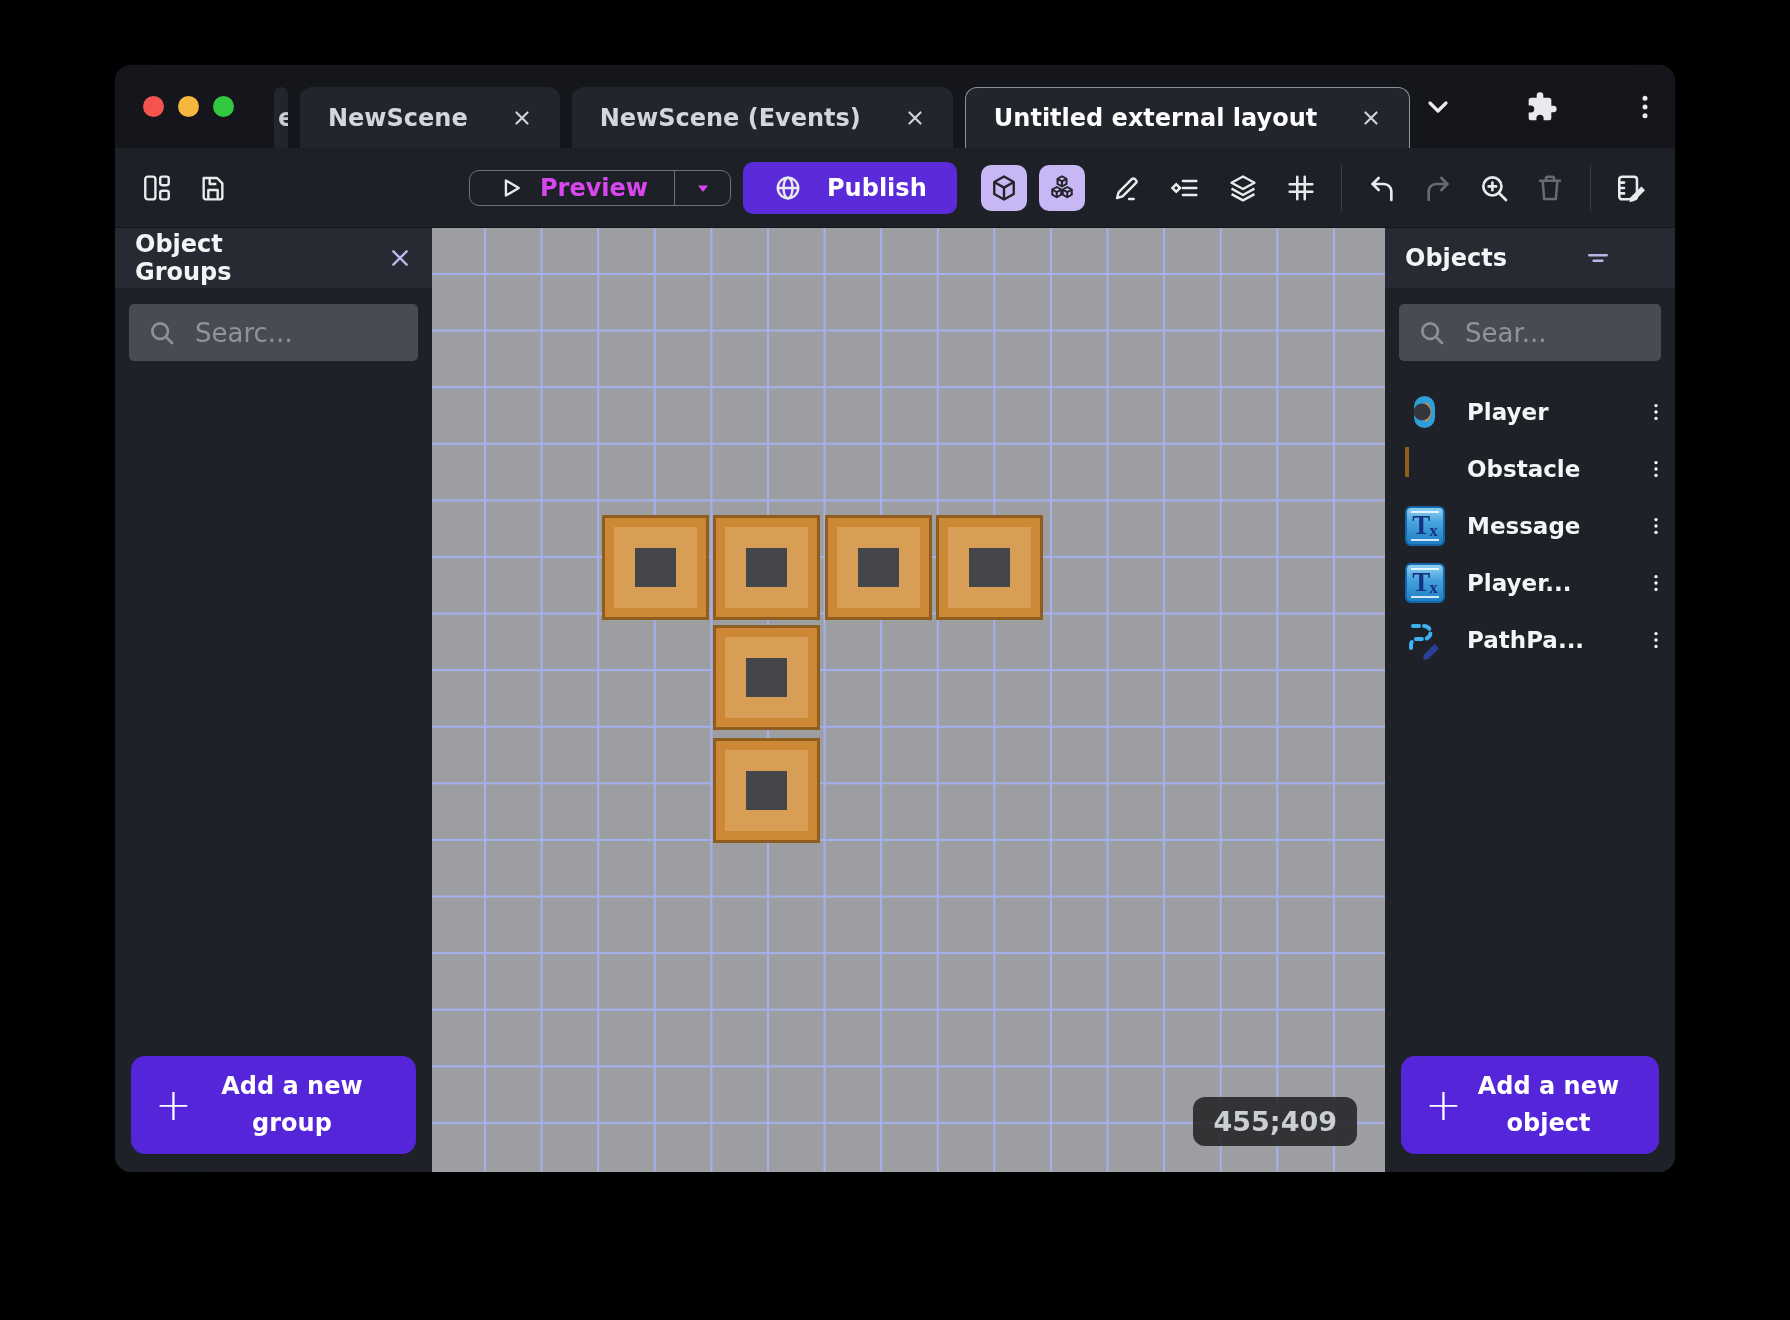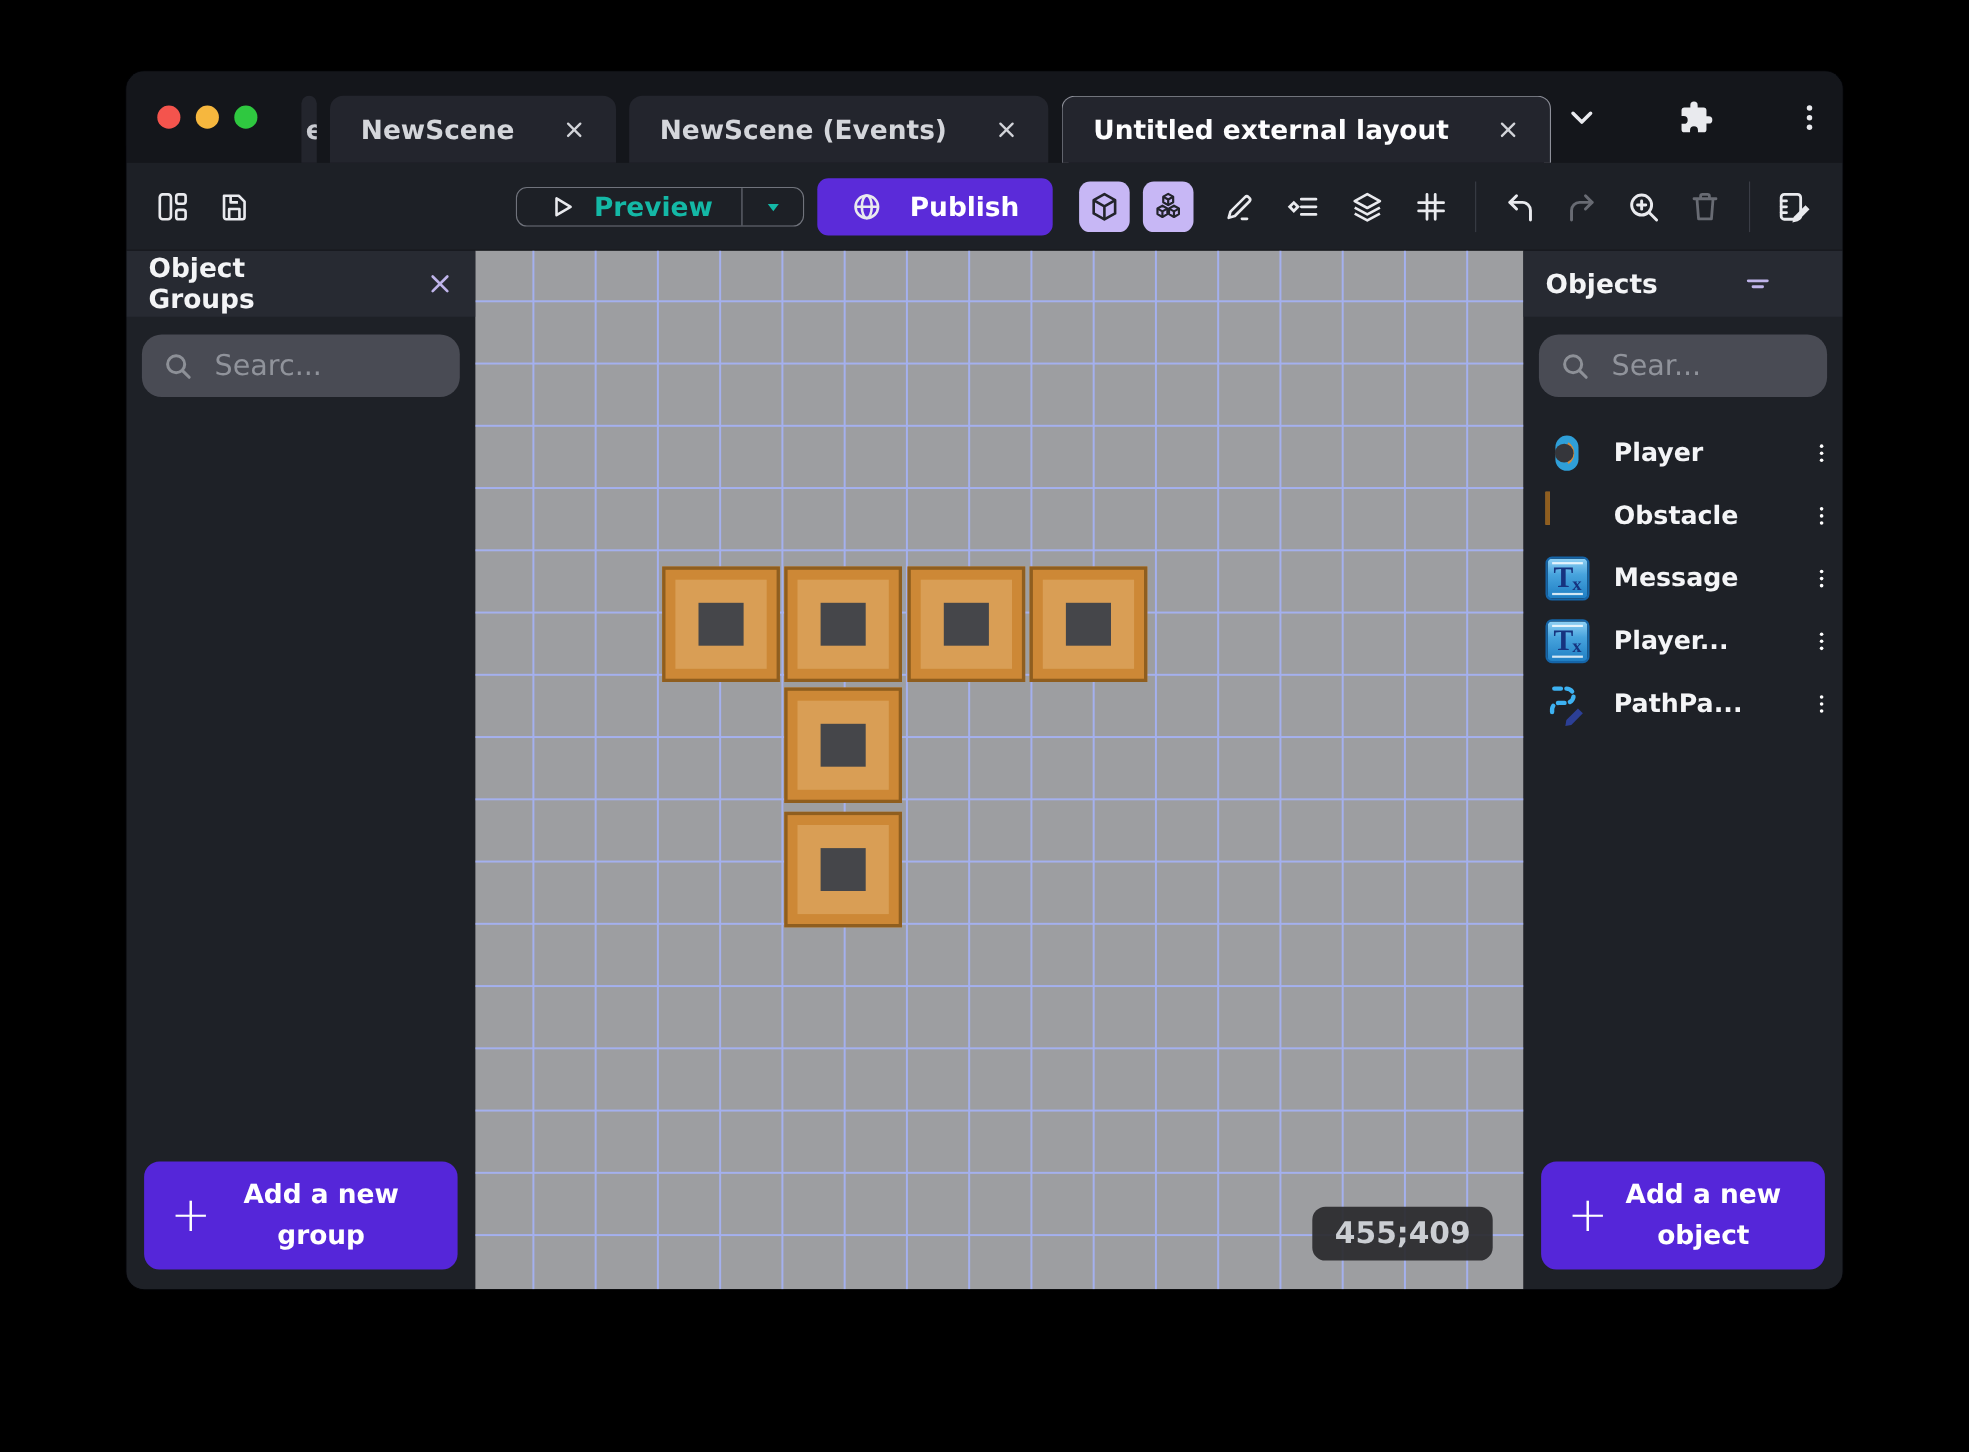--- a/index.html
+++ b/index.html
@@ -30,21 +30,21 @@
   .tab.active { border:1px solid #8e909a; border-bottom:none; color:#fdfdfe; }
   .tab-close { display:flex; align-items:center; color:#d2d4d9; }
   .tabbar-right { margin-left:auto; display:flex; align-items:center; gap:48px; padding-right:34px; color:#fff; }
   
   .toolbar { height:80px; background:#1d2026; display:flex; align-items:center; padding:0 26px; border-bottom:1px solid #14161a; }
   .tbicon { color:#e9eaee; display:flex; align-items:center; justify-content:center; cursor:pointer; }
   .tbicon.dim { color:#686b73; }
   .tbicon + .tbicon { margin-left:24px; }
   .btn-preview {
     margin-left:240px; height:36px; border:1px solid #70737c; border-radius:10px;
-    display:flex; align-items:stretch; color:#14b8a6; cursor:pointer;
+    display:flex; align-items:stretch; color:#d946ef; cursor:pointer;
   }
   .preview-main { display:flex; align-items:center; gap:16px; padding:0 26px; font-size:24px; font-weight:700; }
   .preview-caret { width:56px; border-left:1px solid #70737c; display:flex; align-items:center; justify-content:center; }
   .btn-publish {
     margin-left:12px; height:52px; background:#5b2bd9; border-radius:10px; border:none;
     color:#fff; font-size:24px; font-weight:700; display:flex; align-items:center; gap:24px;
     padding:0 30px; cursor:pointer; font-family:inherit;
   }
   .tb-right { margin-left:auto; display:flex; align-items:center; }
   .tool-toggle {
@@ -78,21 +78,21 @@
   .panel.left { left:0; width:317px; }
   .panel.right { right:0; width:290px; }
   .panel-header {
     height:60px; background:#272a32; display:flex; align-items:center; padding:0 20px;
     color:#f3f4f6; font-size:24px; font-weight:700;gap:39px;
   }
   .ph-spacer { flex:1; }
   .icon-btn { display:flex; align-items:center; justify-content:center; color:#bfb4ea; cursor:pointer; }
   .icon-btn + .icon-btn { margin-left:26px; }
   .search {
-    margin:16px 14px 0; height:57px; background:#494b54; border-radius:18px;
+    margin:16px 14px 0; height:57px; background:#494b54; border-radius:5px;
     display:flex; align-items:center; gap:18px; padding:0 18px; cursor:text;
   }
   .search .ph { color:#90939b; font-size:26px; }
   .obj-list { margin-top:22px; padding:0 2px 0 20px; }
   .obj-row { height:57px; display:flex; align-items:center; gap:22px; color:#f4f5f7; font-size:23px; font-weight:600; cursor:pointer; }
   .obj-ic { width:40px; height:40px; flex:none; position:relative; }
   .kebab { margin-left:auto; padding:0 6px; display:flex; cursor:pointer; }
   .panel-bottom { margin-top:auto; padding:16px 16px 18px; }
   .btn-add {
     width:100%; height:98px; background:#5526d9; border:none; border-radius:14px;

